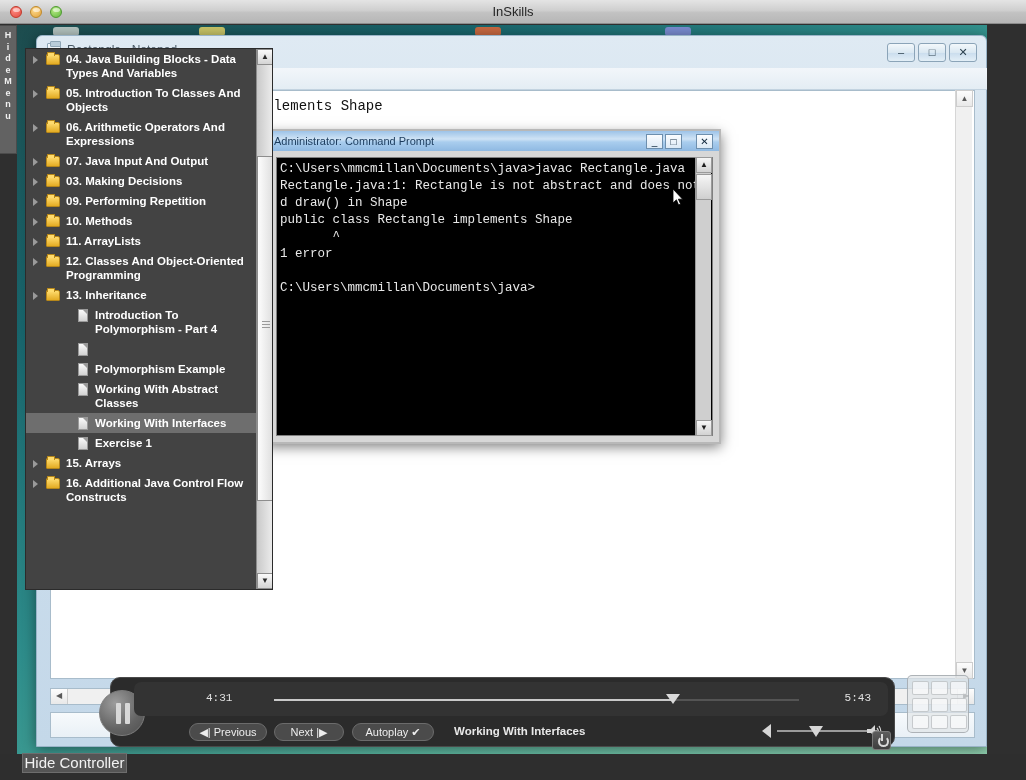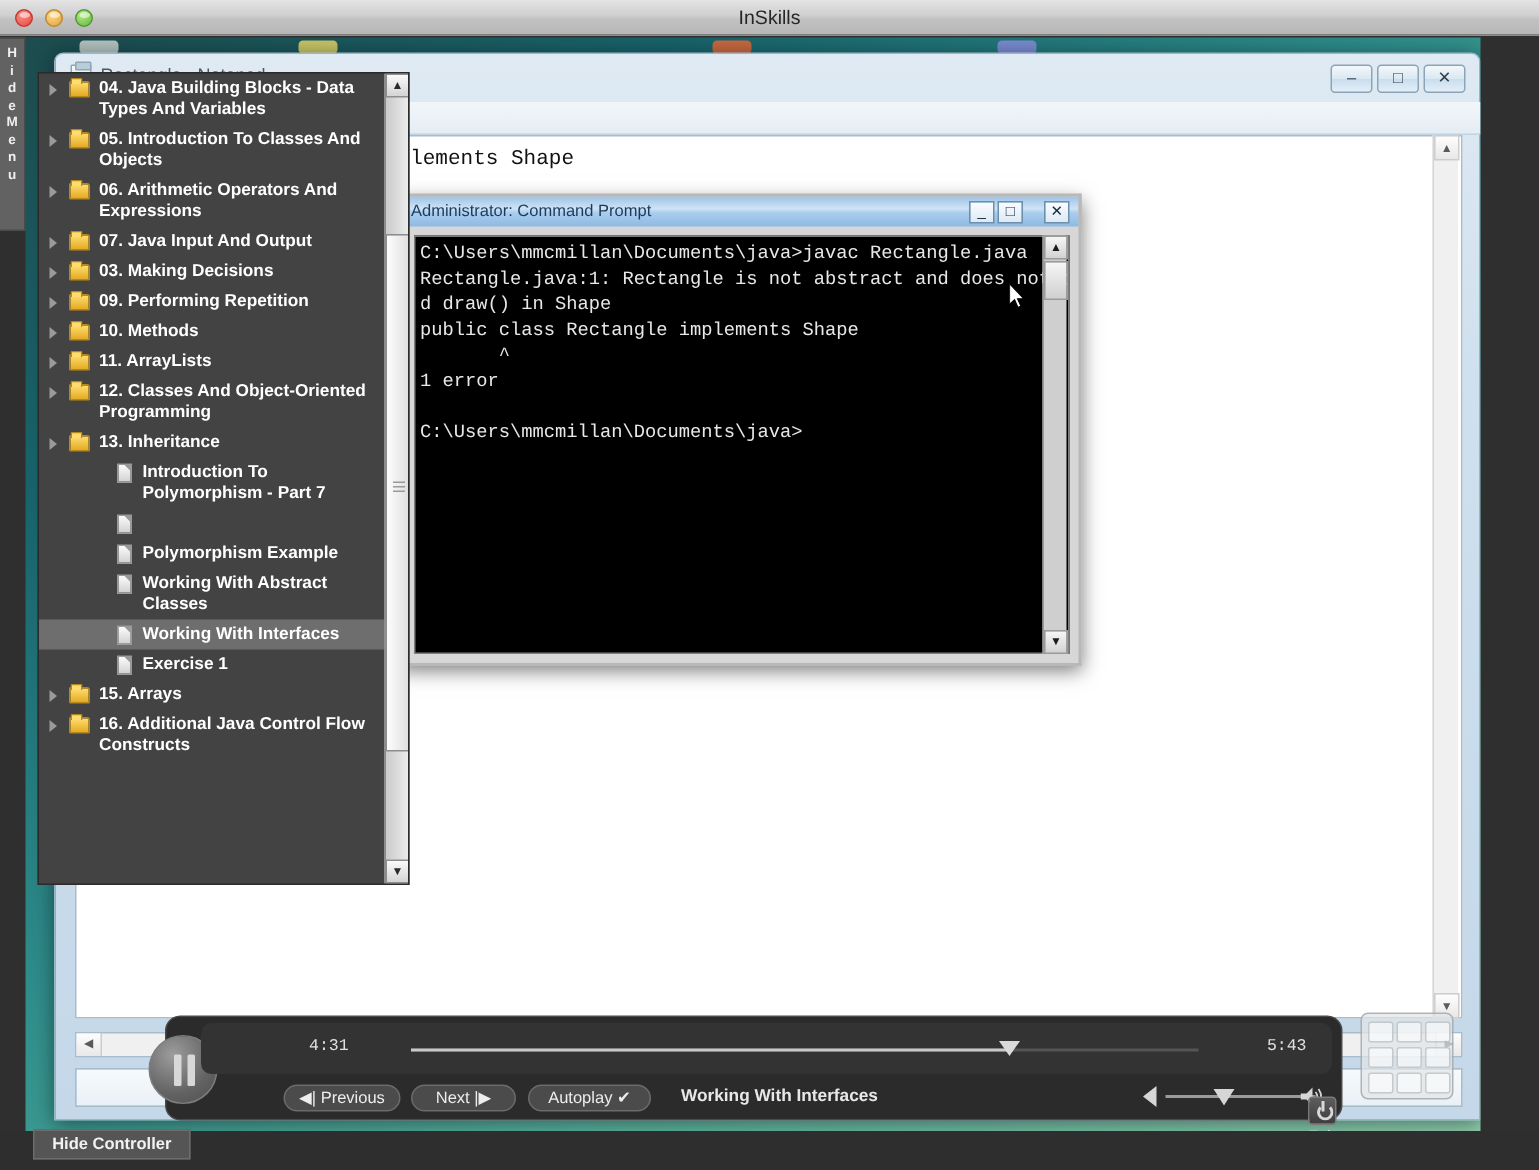--- a/index.html
+++ b/index.html
@@ -294,21 +294,21 @@
   #ctrl-exit-icon::after {
     content:""; position:absolute; left:8px; top:2px; width:2px; height:7px; background:#d8d8d8;
   }
   #ctrl-exit-label { font-size: 11px; color: #e4e4e4; margin-top: 2px;
     font-family: "Liberation Sans", sans-serif; }
 
   
   #hide-controller {
     position: absolute; left: 22px; top: 753px; width: 105px; height: 20px;
     background: #555555; border: 1px solid #6d6d6d;
-    color: #f2f2f2; font-size: 11px; font-weight: bold; line-height: 18px; text-align: center;
+    color: #f2f2f2; font-size: 15px; font-weight: normal; line-height: 18px; text-align: center;
     font-family: "Liberation Sans", sans-serif;
   }
   #bottom-strip { position: absolute; left: 0; bottom: 0; width: 1026px; height: 26px; background: #2e2e2e; }
 </style>
 </head>
 <body>
 
 <div id="mac-window">
 
   <div id="mac-titlebar">
@@ -461,21 +461,21 @@
           <span class="ico-folder"></span>
           <span class="tlabel">12. Classes And Object-Oriented Programming</span>
         </div>
         <div class="tnode lvl1">
           <span class="twist"></span>
           <span class="ico-folder"></span>
           <span class="tlabel">13. Inheritance</span>
         </div>
         <div class="tnode lvl2">
           <span class="ico-doc"></span>
-          <span class="tlabel">Introduction To Polymorphism - Part 7</span>
+          <span class="tlabel">Introduction To Polymorphism - Part 4</span>
         </div>
         <div class="tnode lvl2">
           <span class="ico-doc"></span>
         </div>
         <div class="tnode lvl2">
           <span class="ico-doc"></span>
           <span class="tlabel">Polymorphism Example</span>
         </div>
         <div class="tnode lvl2">
           <span class="ico-doc"></span>

